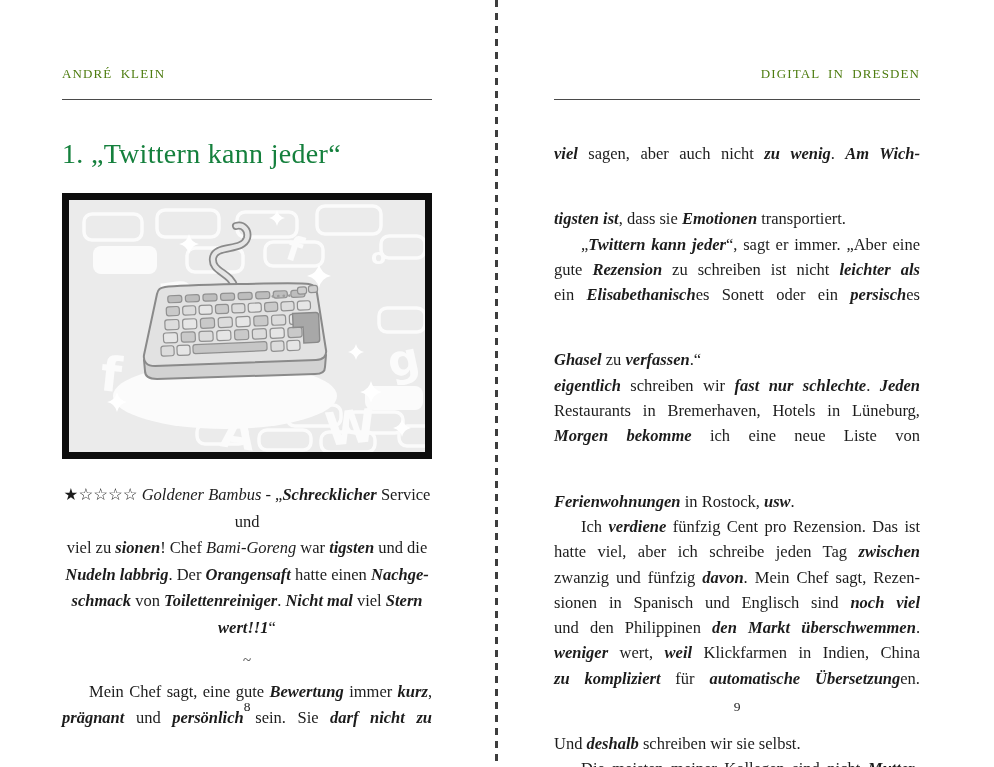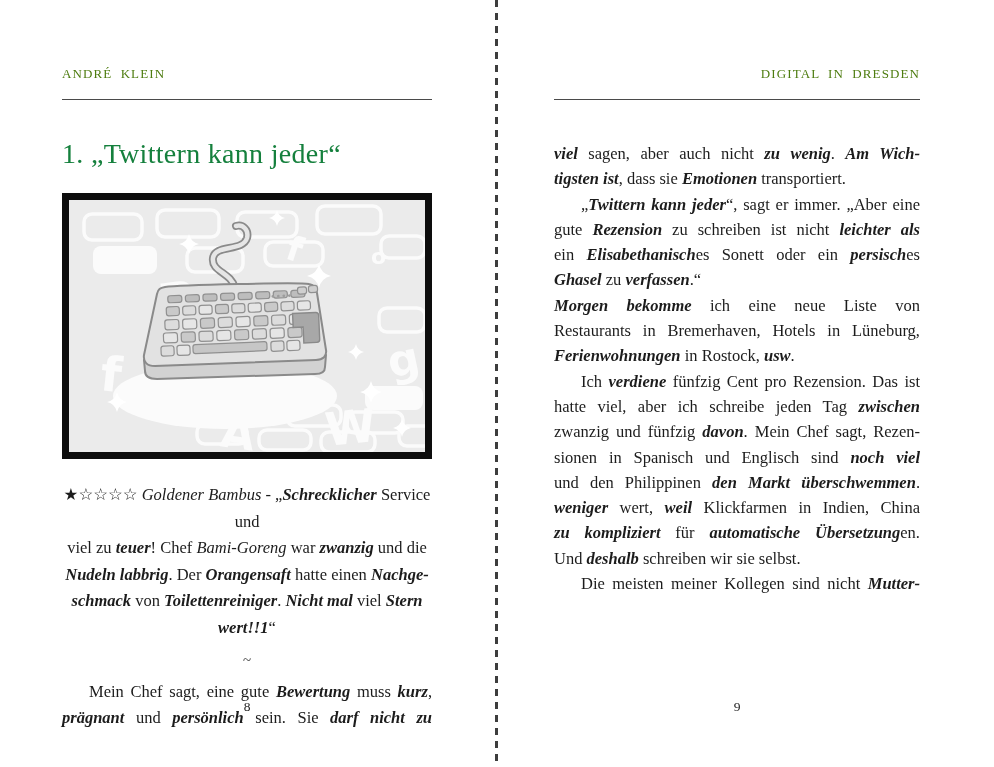--- a/index.html
+++ b/index.html
@@ -30,21 +30,21 @@
   }
   .figure-frame svg{display:block;}
   .blocks{font-size:16.5px;}
   .review-blocks{margin-top:23px;line-height:26.5px;}
   .left-body{line-height:26.5px;}
   .right-blocks{margin-top:41px;line-height:25.3px;}
   .para{margin:0;}
   .line{white-space:normal;}
   .line.center{text-align:center;}
   .line.justify{text-align:justify;text-align-last:justify;}
-  .line.justify.last{text-align-last:left;}
+  .line.justify.last{text-align-last:left;margin-top:40px;}
   .line.indent{text-indent:27px;}
   .separator{text-align:center;font-size:15px;color:#333;margin:6px 0 5px 0;}
   .b{font-weight:bold;font-style:italic;}
   .i{font-style:italic;}
   .page-number{
     position:absolute;top:699px;left:0;width:100%;text-align:center;
     font-size:13.5px;color:#222;
   }
 </style>
 </head>
@@ -150,28 +150,28 @@
             <circle cx="216" cy="98" r="1.4" fill="#9c9c9c"></circle>
             <circle cx="221.5" cy="98" r="1.4" fill="#9c9c9c"></circle>
           </g>
       </g>
     </svg>
   </div>
 
   <div class="blocks review-blocks left-body">
       <div class="para">
         <div class="line center"><span>★☆☆☆☆ </span><span class="i">Goldener Bambus</span><span> - „</span><span class="b">Schrecklicher</span><span> Service und</span></div>
-        <div class="line center"><span>viel zu </span><span class="b">teuer</span><span>! Chef </span><span class="i">Bami-Goreng</span><span> war </span><span class="b">zwanzig</span><span> und die</span></div>
+        <div class="line center"><span>viel zu </span><span class="b">sionen</span><span>! Chef </span><span class="i">Bami-Goreng</span><span> war </span><span class="b">tigsten</span><span> und die</span></div>
         <div class="line center"><span class="b">Nudeln labbrig</span><span>. Der </span><span class="b">Orangensaft</span><span> hatte einen </span><span class="b">Nachge-</span></div>
         <div class="line center"><span class="b">schmack</span><span> von </span><span class="b">Toilettenreiniger</span><span>. </span><span class="b">Nicht mal</span><span> viel </span><span class="b">Stern</span></div>
         <div class="line center last"><span class="b">wert!!1</span><span>“</span></div>
       </div>
       <div class="separator">~</div>
       <div class="para">
-        <div class="line justify indent"><span>Mein Chef sagt, eine gute </span><span class="b">Bewertung</span><span> muss </span><span class="b">kurz</span><span>,</span></div>
+        <div class="line justify indent"><span>Mein Chef sagt, eine gute </span><span class="b">Bewertung</span><span> immer </span><span class="b">kurz</span><span>,</span></div>
         <div class="line justify"><span class="b">prägnant</span><span> und </span><span class="b">persönlich</span><span> sein. Sie </span><span class="b">darf nicht zu</span></div>
       </div>
     </div>
 
   <div class="page-number">8</div>
 </div>
 
 <div class="page page-right">
   <div class="running-header">DIGITAL IN DRESDEN</div>
   <hr class="header-rule">
@@ -180,22 +180,23 @@
         <div class="line justify"><span class="b">viel</span><span> sagen, aber auch nicht </span><span class="b">zu wenig</span><span>. </span><span class="b">Am Wich-</span></div>
         <div class="line justify last"><span class="b">tigsten ist</span><span>, dass sie </span><span class="b">Emotionen</span><span> transportiert.</span></div>
       </div>
       <div class="para">
         <div class="line justify indent"><span>„</span><span class="b">Twittern kann jeder</span><span>“, sagt er immer. „Aber eine</span></div>
         <div class="line justify"><span>gute </span><span class="b">Rezension</span><span> zu schreiben ist nicht </span><span class="b">leichter als</span></div>
         <div class="line justify"><span>ein </span><span class="b">Elisabethanisch</span><span>es Sonett oder ein </span><span class="b">persisch</span><span>es</span></div>
         <div class="line justify last"><span class="b">Ghasel</span><span> zu </span><span class="b">verfassen</span><span>.“</span></div>
       </div>
       <div class="para">
+        <div class="line justify"><span class="b">eigentlich</span><span> schreiben wir </span><span class="b">fast nur schlechte</span><span>. </span><span class="b">Jeden</span></div>
+        <div class="line justify"><span>Restaurants in Bremerhaven, Hotels in Lüneburg,</span></div>
         <div class="line justify"><span class="b">Morgen bekomme</span><span> ich eine neue Liste von</span></div>
-        <div class="line justify"><span>Restaurants in Bremerhaven, Hotels in Lüneburg,</span></div>
         <div class="line justify last"><span class="b">Ferienwohnungen</span><span> in Rostock, </span><span class="b">usw</span><span>.</span></div>
       </div>
       <div class="para">
         <div class="line justify indent"><span>Ich </span><span class="b">verdiene</span><span> fünfzig Cent pro Rezension. Das ist</span></div>
         <div class="line justify"><span>hatte viel, aber ich schreibe jeden Tag </span><span class="b">zwischen</span></div>
         <div class="line justify"><span>zwanzig und fünfzig </span><span class="b">davon</span><span>. Mein Chef sagt, Rezen-</span></div>
         <div class="line justify"><span>sionen in Spanisch und Englisch sind </span><span class="b">noch viel</span></div>
         <div class="line justify"><span>und den Philippinen </span><span class="b">den Markt überschwemmen</span><span>.</span></div>
         <div class="line justify"><span class="b">weniger</span><span> wert, </span><span class="b">weil</span><span> Klickfarmen in Indien, China</span></div>
         <div class="line justify"><span class="b">zu kompliziert</span><span> für </span><span class="b">automatische Übersetzung</span><span>en.</span></div>

